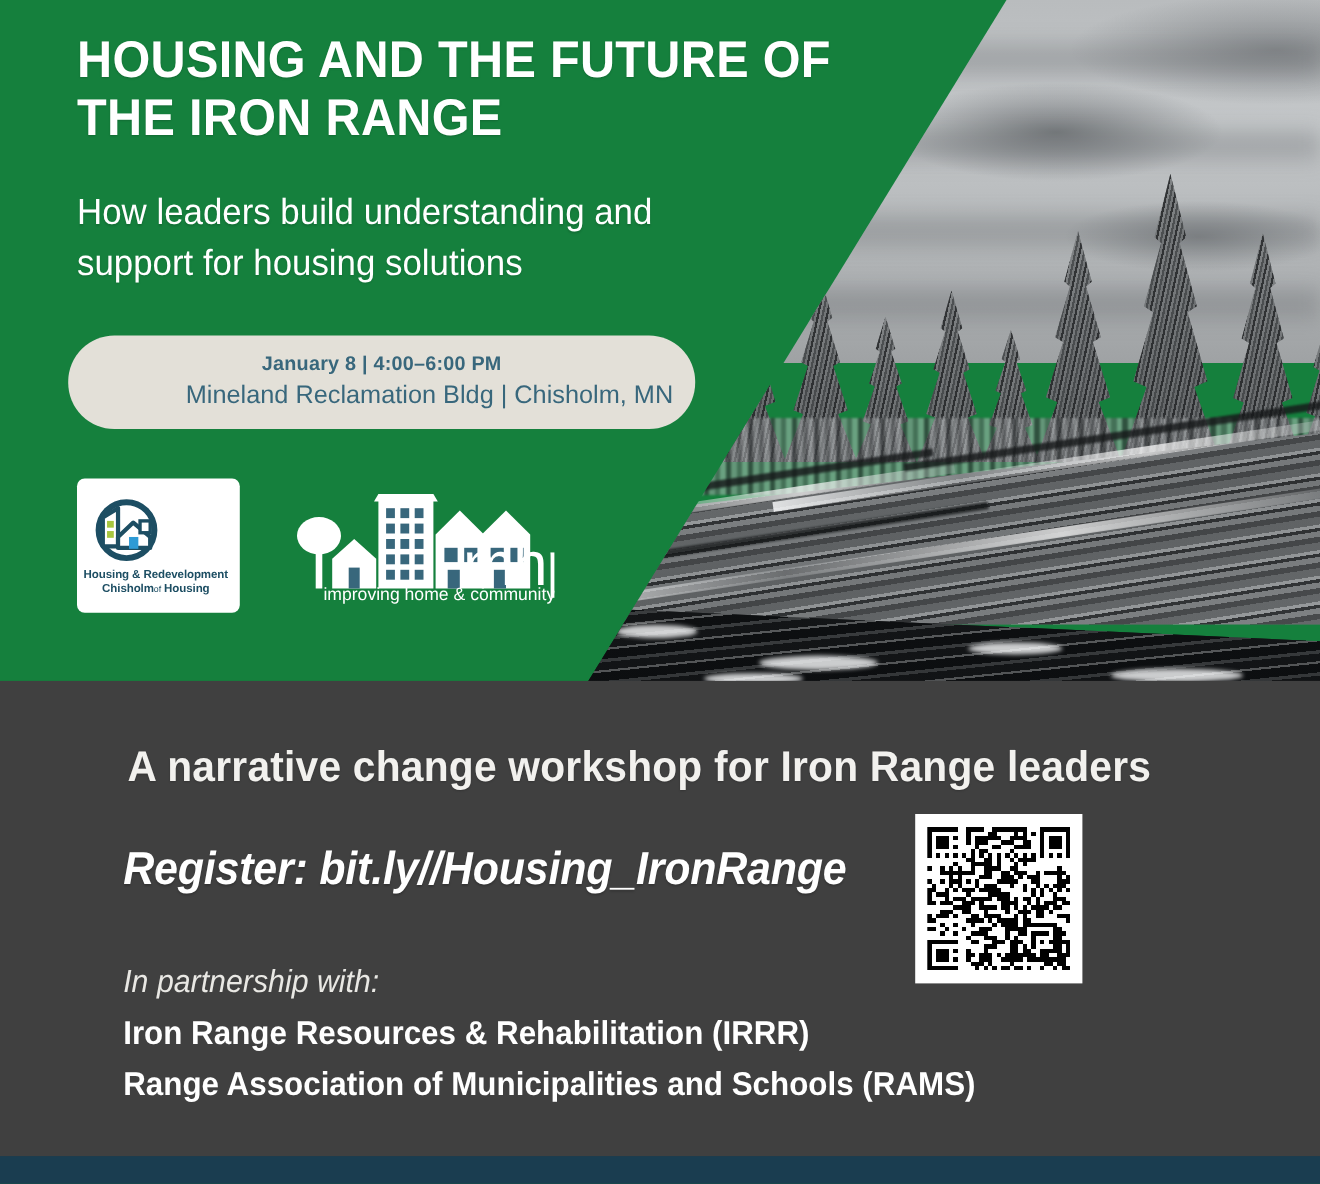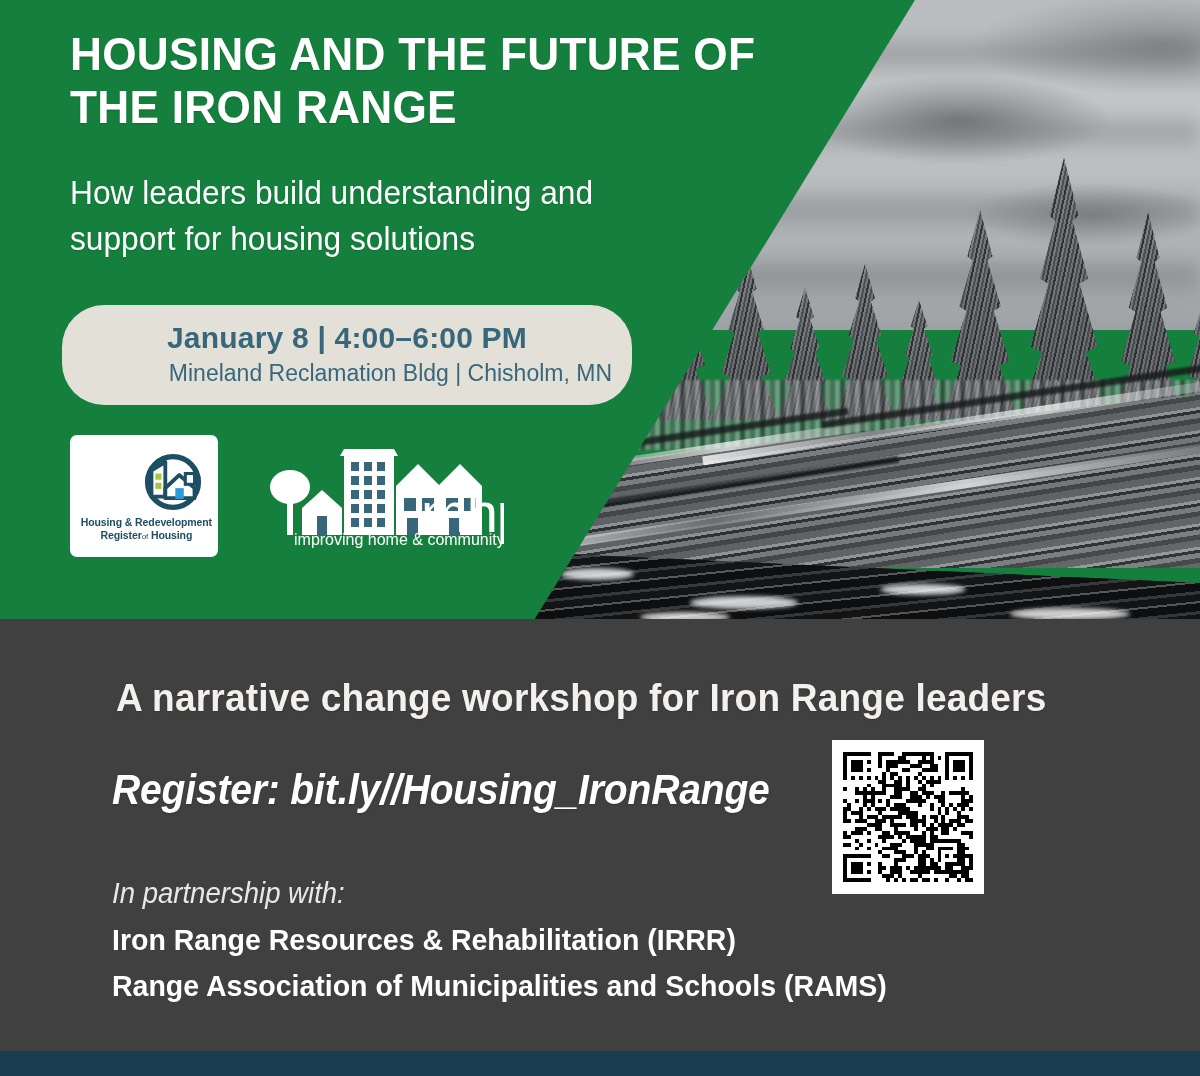--- a/index.html
+++ b/index.html
@@ -183,21 +183,21 @@
     position: absolute;
     left: 62px; top: 305px;
     width: 570px;
     padding: 14px 20px 16px;
     background: #e3e0d8;
     border-radius: 42px;
     text-align: center;
     color: #38677c;
   }
   .badge-when {
-    font-size: 30px;
+    font-size: 18px;
     font-weight: bold;
     letter-spacing: .2px;
     line-height: 1.28;
   }
   .badge-where {
     font-size: 23px;
     font-weight: normal;
     line-height: 1.3;
     margin-top: 2px;
     text-align: right;
@@ -212,21 +212,21 @@
     gap: 48px;
   }
 
   .hra-card {
     width: 148px;
     height: 122px;
     background: #ffffff;
     border-radius: 7px;
     display: flex;
     flex-direction: column;
-    align-items: flex-end;
+    align-items: flex-start;
     justify-content: center;
     padding: 8px 6px 7px;
   }
   .hra-mark { width: 78px; height: 60px; display: block; }
   .hra-text {
     margin-top: 4px;
     text-align: center;
     color: #1d4e63;
     font-size: 10.5px;
     font-weight: bold;
@@ -391,21 +391,21 @@
           <circle cx="50" cy="39" r="33" fill="none" stroke="#1d4e63" stroke-width="7"></circle>
           <path d="M22 58 L22 24 L40 13 L40 58 Z" fill="#ffffff" stroke="#1d4e63" stroke-width="5" stroke-linejoin="round"></path>
           <path d="M40 47 L58 30 L78 47 L78 60 L40 60 Z" fill="#ffffff" stroke="#1d4e63" stroke-width="5" stroke-linejoin="round"></path>
           <rect x="66" y="28" width="12" height="14" fill="#ffffff" stroke="#1d4e63" stroke-width="4"></rect>
           <rect x="27" y="28" width="8" height="8" fill="#a7c63f"></rect>
           <rect x="27" y="40" width="8" height="8" fill="#a7c63f"></rect>
           <rect x="53" y="47" width="11" height="14" fill="#2e9bd6"></rect>
         </svg>
         <div class="hra-text">
           <span>Housing &amp; Redevelopment</span><br>
-          <span>Register</span><span class="sm">of</span> <span>Housing</span>
+          <span>Chisholm</span><span class="sm">of</span> <span>Housing</span>
         </div>
       </div>
 
       <div class="mhp">
         <svg viewBox="0 0 238 108" width="238" height="108">
           <g fill="#ffffff">
 
             <ellipse cx="24" cy="45" rx="20" ry="17"></ellipse>
             <rect x="21" y="55" width="6" height="38"></rect>
 

